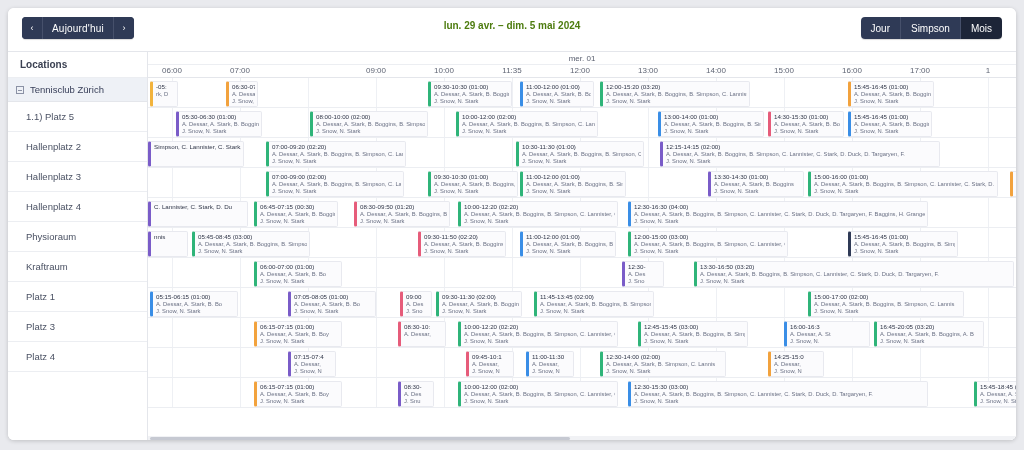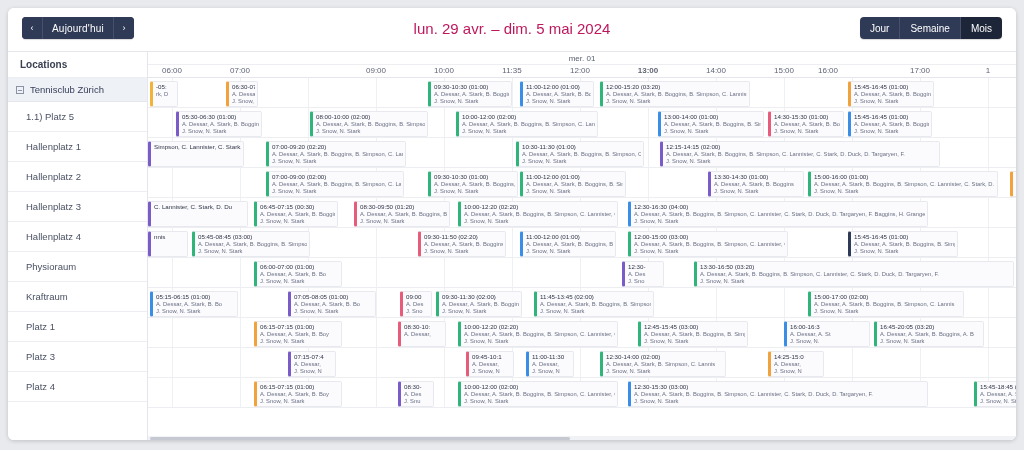--- a/index.html
+++ b/index.html
@@ -55,23 +55,23 @@
     font-size: 10px;
     letter-spacing: .2px;
     background: #2f3a56;
     border-left: 1px solid #46506b;
     border-right: 1px solid #46506b;
     cursor: pointer;
   }
   .range-title {
     position: absolute; left: 0; right: 0; top: 12px;
     text-align: center;
-    font-size: 15px;
-    font-weight: normal;
-    color: #be185d;
+    font-size: 10px;
+    font-weight: bold;
+    color: #4d7c0f;
   }
   .view-group {
     position: absolute; right: 14px; top: 9px;
     display: flex; height: 22px;
     border-radius: 4px; overflow: hidden;
     box-shadow: 0 1px 1px rgba(0,0,0,0.15);
   }
   .view-group .vbtn {
     padding: 0 10px;
     display: flex; align-items: center;
@@ -215,40 +215,37 @@
 
     <div class="toolbar">
       <div class="today-group">
         <div class="nav">‹</div>
         <div class="lbl">Aujourd'hui</div>
         <div class="nav">›</div>
       </div>
       <div class="range-title">lun. 29 avr. – dim. 5 mai 2024</div>
       <div class="view-group">
         <div class="vbtn">Jour</div>
-        <div class="vbtn">Semaine</div>
+        <div class="vbtn">Simpson</div>
         <div class="vbtn active">Mois</div>
       </div>
     </div>
 
     <div class="body">
       <div class="sidebar">
         <div class="sidebar-head">Locations</div>
         <div class="sidebar-group">
           <span class="box"></span>
           <span>Tennisclub Zürich</span>
         </div>
         <div id="resource-list">
             <div class="res-row" style="height: 30px;">
               <span>1.1) Platz 5</span>
             </div>
             <div class="res-row" style="height: 30px;">
-              <span>Hallenplatz 1</span>
-            </div>
-            <div class="res-row" style="height: 30px;">
               <span>Hallenplatz 2</span>
             </div>
             <div class="res-row" style="height: 30px;">
               <span>Hallenplatz 3</span>
             </div>
             <div class="res-row" style="height: 30px;">
               <span>Hallenplatz 4</span>
             </div>
             <div class="res-row" style="height: 30px;">
               <span>Physioraum</span>
@@ -271,24 +268,24 @@
       <div class="gridwrap">
         <div class="day-head">mer. 01</div>
         <div class="hour-head" id="hour-head">
             <div class="hour-label" style="left: 24px;">06:00</div>
             <div class="hour-label" style="left: 92px;">07:00</div>
             <div class="hour-label" style="left: 160px; margin-top: 20px;">08:00</div>
             <div class="hour-label" style="left: 228px;">09:00</div>
             <div class="hour-label" style="left: 296px;">10:00</div>
             <div class="hour-label" style="left: 364px;">11:35</div>
             <div class="hour-label" style="left: 432px;">12:00</div>
-            <div class="hour-label" style="left: 500px; font-weight: bold;">13:00</div>
+            <div class="hour-label" style="left: 500px;">13:00</div>
             <div class="hour-label" style="left: 568px;">14:00</div>
             <div class="hour-label" style="left: 636px;">15:00</div>
-            <div class="hour-label" style="left: 680px;">16:00</div>
+            <div class="hour-label" style="left: 704px;">16:00</div>
             <div class="hour-label" style="left: 772px;">17:00</div>
             <div class="hour-label" style="left: 840px;">1</div>
           </div>
         <div class="lanes" id="lanes">
             <div class="lane" style="height: 30px;">
               <div class="vline" style="left: 24px;"></div>
               <div class="vline" style="left: 92px;"></div>
               <div class="vline" style="left: 160px;"></div>
               <div class="vline" style="left: 228px;"></div>
               <div class="vline" style="left: 296px;"></div>

